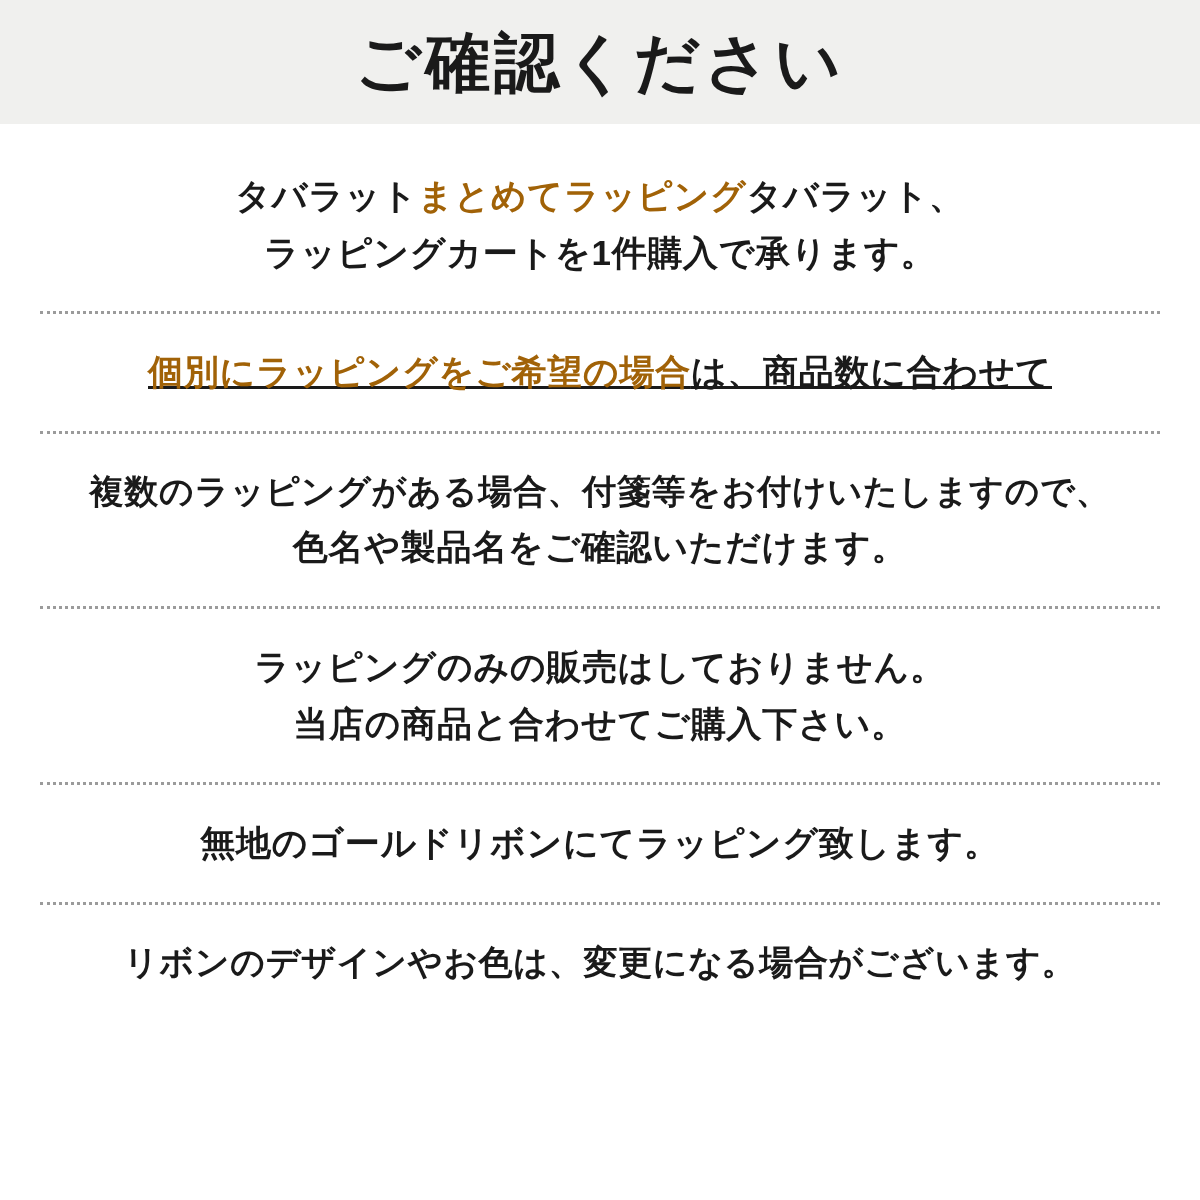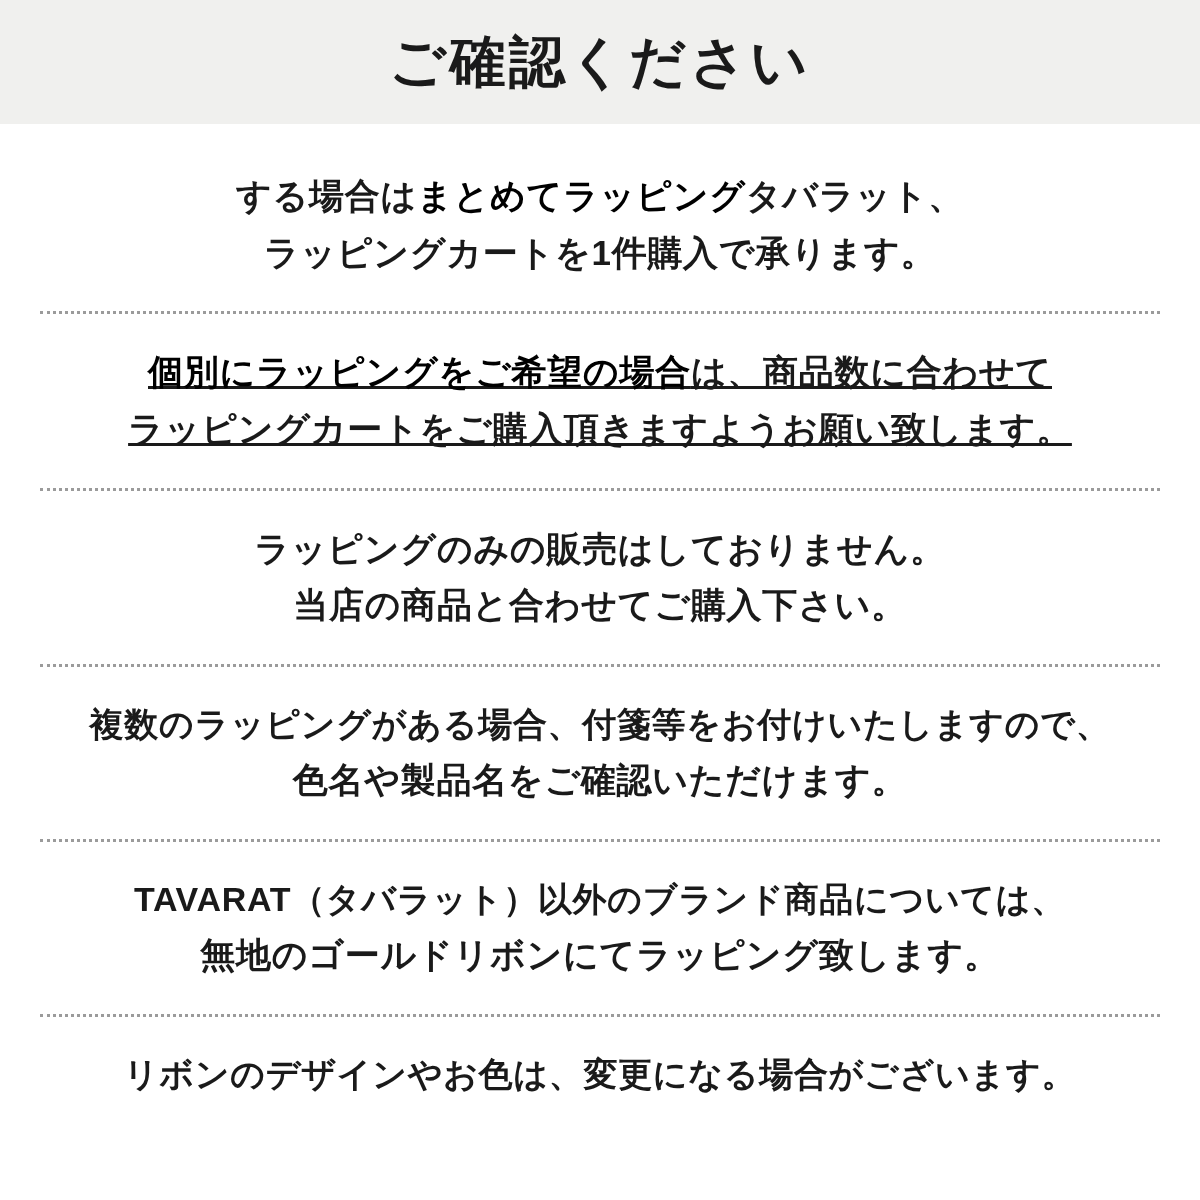--- a/index.html
+++ b/index.html
@@ -24,21 +24,21 @@
   .header {
     width: 100%;
     height: 124px;
     background: #f0f0ee;
     display: flex;
     align-items: center;
     justify-content: center;
     box-sizing: border-box;
   }
   .header-title {
-    font-size: 56px;
+    font-size: 65px;
     font-weight: 700;
     letter-spacing: 0.06em;
     color: #1a1a1a;
     line-height: 1;
     text-align: center;
   }
   .content {
     padding: 0 40px;
     box-sizing: border-box;
   }
@@ -52,21 +52,21 @@
   }
   .line {
     font-size: 35px;
     font-weight: 700;
     letter-spacing: 0.02em;
     line-height: 1.62;
     color: #1a1a1a;
     white-space: nowrap;
   }
   .line .hl {
-    color: #000000;
+    color: #a16207;
   }
   .b1 { padding-top: 44px; padding-bottom: 30px; }
   .b2 { padding-top: 30px; padding-bottom: 30px; text-decoration: underline; }
   .b3 { padding-top: 30px; padding-bottom: 30px; }
   .b4 { padding-top: 30px; padding-bottom: 30px; }
   .b5 { padding-top: 30px; padding-bottom: 30px; }
   .b6 { padding-top: 30px; padding-bottom: 28px; }
   .b7 { padding-top: 30px; padding-bottom: 26px; }
   .line-sm { font-size: 34px; }
 </style>
@@ -76,58 +76,52 @@
 <div class="page">
 
   <div class="header">
     <div class="header-title">ご確認ください</div>
   </div>
 
   <div class="content">
 
     <div class="block b1">
       <div class="line">
-        <span>する場合は</span><span class="hl">まとめてラッピング</span><span>タバラット、</span>
+        <span>タバラット</span><span class="hl">まとめてラッピング</span><span>タバラット、</span>
       </div>
       <div class="line">
         <span>ラッピングカートを1件購入で承ります。</span>
       </div>
     </div>
 
     <div class="block b2">
       <div class="line">
         <span class="hl">個別にラッピングをご希望の場合</span><span>は、商品数に合わせて</span>
       </div>
+    </div>
+
+    <div class="block b3">
+      <div class="line line-sm">
+        <span>複数のラッピングがある場合、付箋等をお付けいたしますので、</span>
+      </div>
       <div class="line">
-        <span>ラッピングカートをご購入頂きますようお願い致します。</span>
+        <span>色名や製品名をご確認いただけます。</span>
       </div>
     </div>
 
     <div class="block b4">
       <div class="line">
         <span>ラッピングのみの販売はしておりません。</span>
       </div>
       <div class="line">
         <span>当店の商品と合わせてご購入下さい。</span>
       </div>
     </div>
 
-    <div class="block b3">
-      <div class="line line-sm">
-        <span>複数のラッピングがある場合、付箋等をお付けいたしますので、</span>
-      </div>
-      <div class="line">
-        <span>色名や製品名をご確認いただけます。</span>
-      </div>
-    </div>
-
     <div class="block b5">
-      <div class="line line-sm">
-        <span>TAVARAT（タバラット）以外のブランド商品については、</span>
-      </div>
       <div class="line">
         <span>無地のゴールドリボンにてラッピング致します。</span>
       </div>
     </div>
 
 
     <div class="block b7">
       <div class="line line-sm">
         <span>リボンのデザインやお色は、変更になる場合がございます。</span>
       </div>

